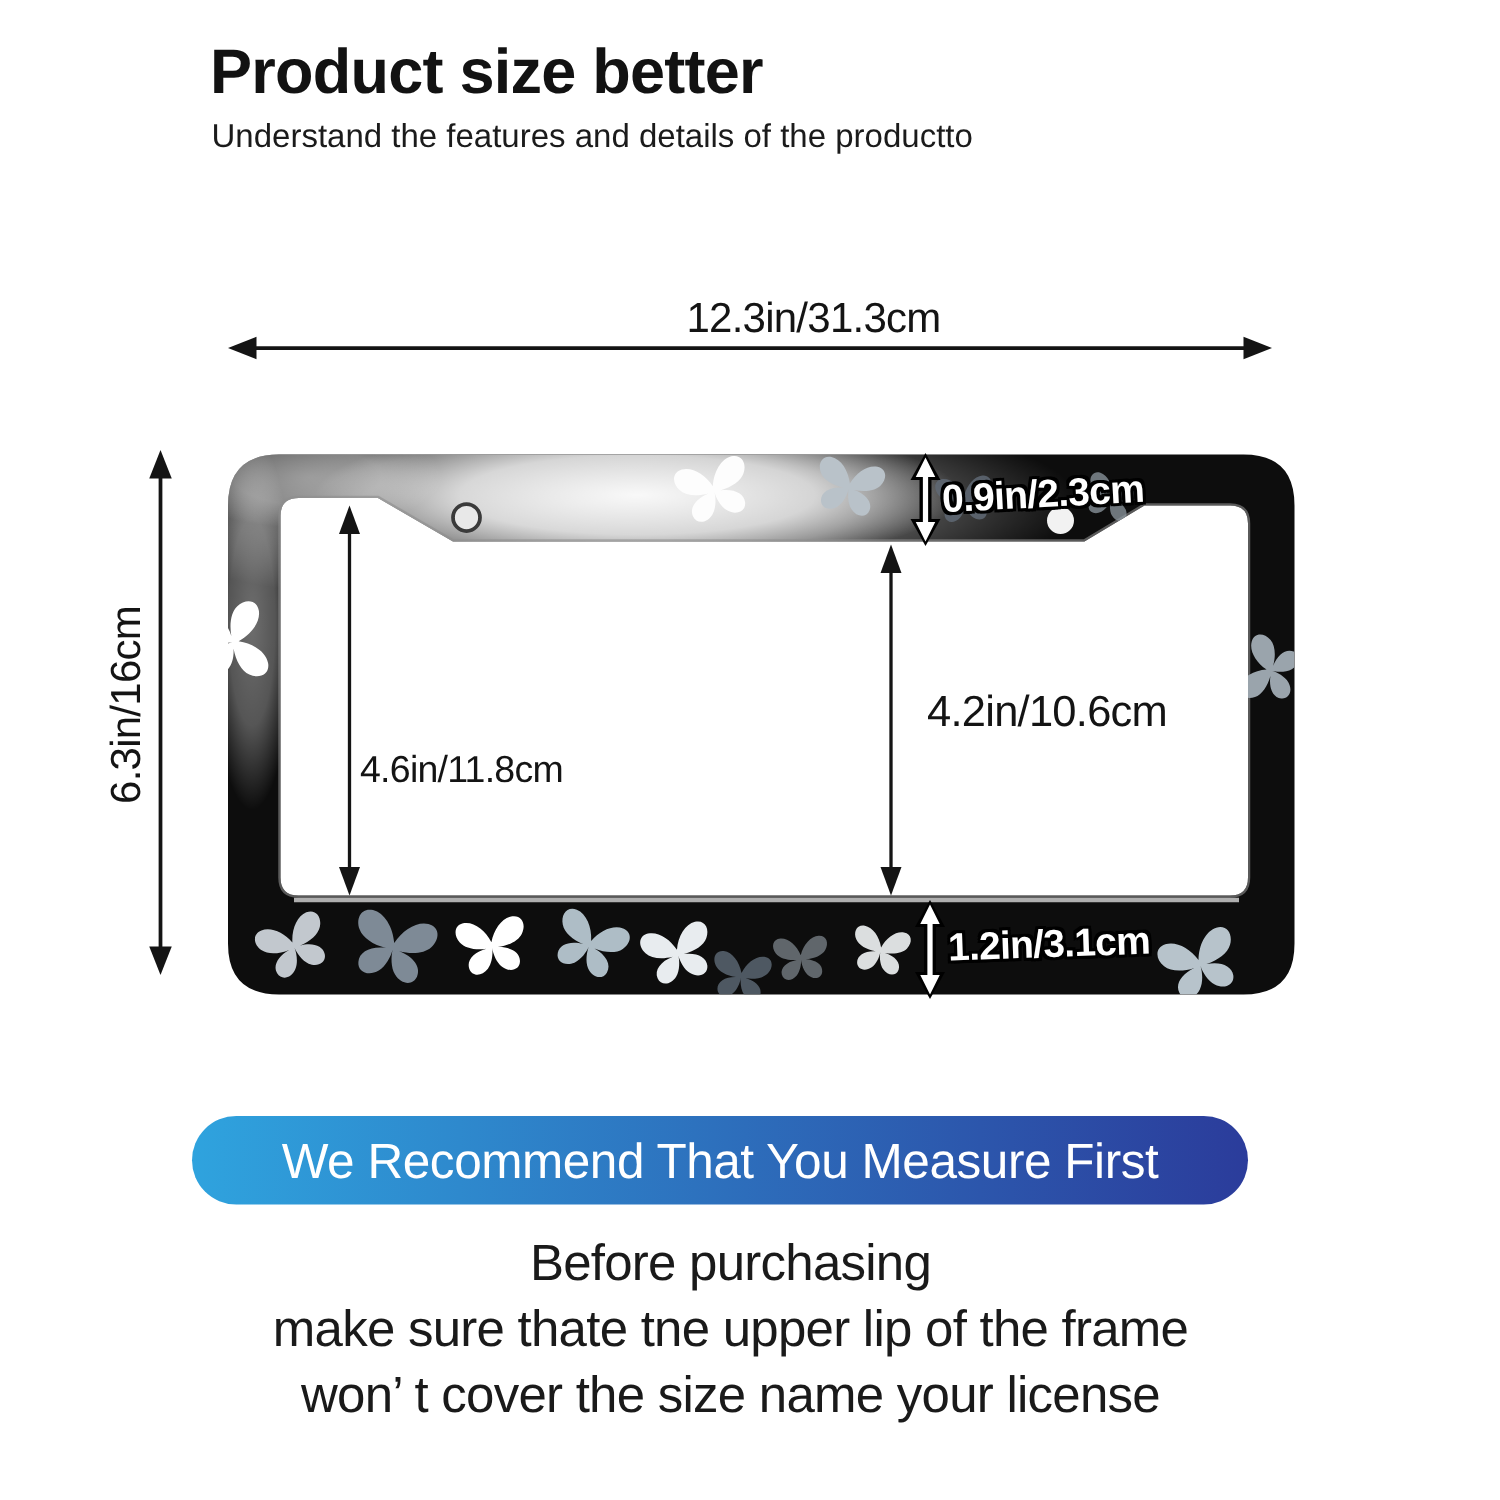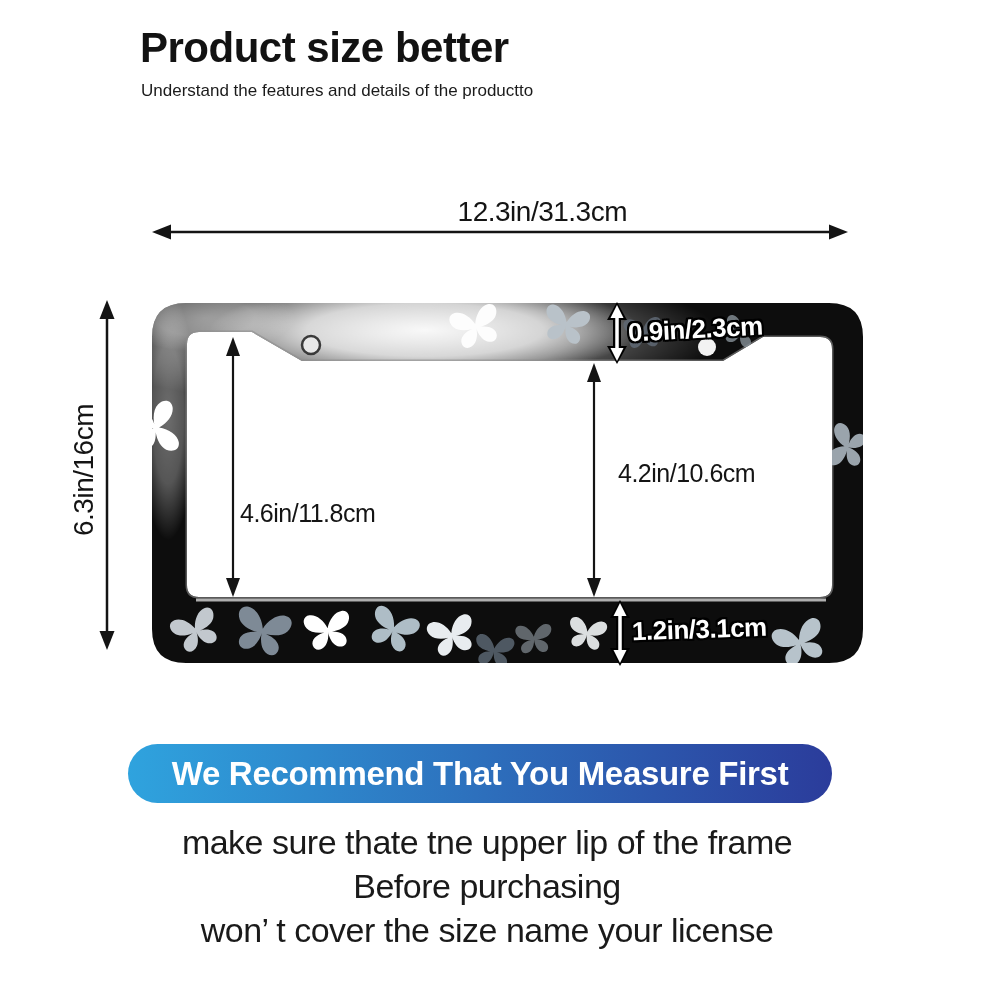--- a/index.html
+++ b/index.html
@@ -5,46 +5,46 @@
   html,body{margin:0;padding:0;background:#fff;}
   .page{
     position:relative;width:1000px;height:1000px;background:#ffffff;
     font-family:"Liberation Sans", sans-serif;overflow:hidden;color:#141414;
   }
   .abs{position:absolute;}
   .page-title{
     left:140px;top:24px;font-size:42px;font-weight:700;letter-spacing:-0.5px;color:#121212;
   }
   .subtitle{
-    left:141px;top:78px;font-size:17px;line-height:26px;color:#1b1b1b;
+    left:141px;top:78px;font-size:22px;line-height:26px;color:#1b1b1b;
   }
   .diagram{left:0;top:0;width:1000px;height:740px;}
   .diagram svg{position:absolute;left:0;top:0;}
   .dim{
     position:absolute;font-size:26px;color:#141414;letter-spacing:-0.5px;white-space:nowrap;
   }
   .dim-width{left:327px;top:196px;width:300px;text-align:right;font-size:28px;}
   .dim-height{left:-16px;top:454px;width:200px;text-align:center;font-size:28px;
     transform:rotate(-90deg);}
   .dim-inner-left{left:240px;top:459px;font-size:25px;margin-top:40px;}
-  .dim-inner-right{left:618px;top:459px;font-size:25px;}
+  .dim-inner-right{left:618px;top:459px;font-size:29px;}
   .outlined{
     color:#ffffff;font-weight:700;font-size:26px;
     text-shadow:-2px -2px 0 #000,0 -2px 0 #000,2px -2px 0 #000,-2px 0 0 #000,
                  2px 0 0 #000,-2px 2px 0 #000,0 2px 0 #000,2px 2px 0 #000;
   }
   .dim-top-bar{left:628px;top:314px;transform:rotate(-3deg);}
   .dim-bottom-bar{left:632px;top:614px;transform:rotate(-2deg);}
   .banner{
     left:128px;top:744px;width:704px;height:59px;border-radius:30px;
     display:flex;align-items:center;justify-content:center;
     background:linear-gradient(90deg,#2fa3de,#2b3c9b);
   }
   .banner span{
-    color:#ffffff;font-size:33px;font-weight:700;letter-spacing:-0.3px;white-space:nowrap;
+    color:#ffffff;font-size:33px;font-weight:400;letter-spacing:-0.3px;white-space:nowrap;
   }
   .footer{
     left:0;top:820px;width:974px;text-align:center;
     font-size:34px;line-height:44px;color:#1a1a1a;letter-spacing:-0.5px;
   }
 </style>
 </head>
 <body>
 
 <div class="page">
@@ -161,18 +161,18 @@
     <div class="dim dim-inner-right">4.2in/10.6cm</div>
     <div class="dim outlined dim-top-bar">0.9in/2.3cm</div>
     <div class="dim outlined dim-bottom-bar">1.2in/3.1cm</div>
   </div>
 
   <div class="abs banner" style="background: linear-gradient(90deg, rgb(47, 163, 222), rgb(43, 60, 155));">
     <span style="color: rgb(255, 255, 255);">We Recommend That You Measure First</span>
   </div>
 
   <div class="abs footer">
+    <div>Before purchasing</div>
     <div>make sure thate tne upper lip of the frame</div>
-    <div>Before purchasing</div>
     <div>won’ t cover the size name your license</div>
   </div>
 
 </div>
 
 </body></html>

